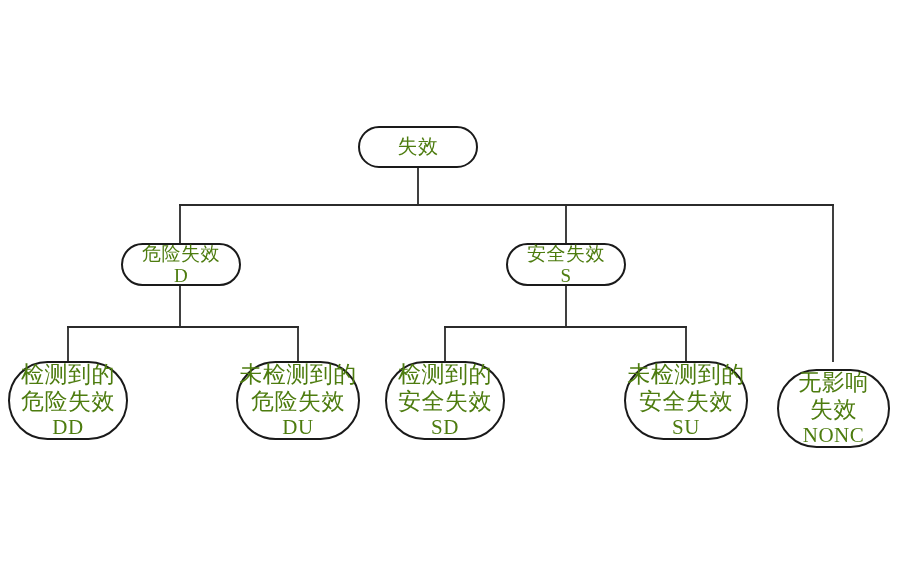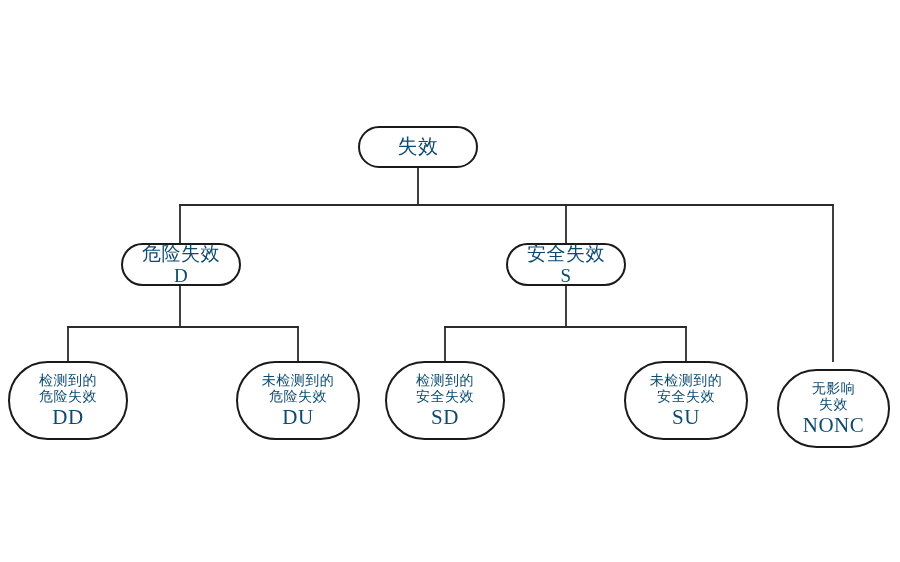--- a/index.html
+++ b/index.html
@@ -30,40 +30,40 @@
     position: absolute;
     box-sizing: border-box;
     background: #ffffff;
     border: 2.4px solid #1a1a1a;
     border-radius: 999px;
     display: flex;
     flex-direction: column;
     align-items: center;
     justify-content: center;
     text-align: center;
-    color: #0c4a6e;
+    color: #4d7c0f;
     z-index: 2;
   }
   .node .line {
     display: block;
     white-space: nowrap;
     line-height: 1.18;
   }
   .node .cjk {
     font-family: "DejaVu Sans", "Liberation Sans", sans-serif;
     font-size: 19px;
     letter-spacing: 0.5px;
   }
   .node .code {
     font-family: "Liberation Serif", "DejaVu Serif", serif;
     font-size: 19px;
     letter-spacing: 0.5px;
   }
   .node.root .cjk { font-size: 20px; }
-  .node.leaf .cjk { font-size: 14px; }
+  .node.leaf .cjk { font-size: 23px; }
   .node.leaf .code { font-size: 21px; }
 </style>
 </head>
 <body>
 
 <div id="canvas">
 
   <svg id="edge-layer" viewBox="0 0 900 562" width="900" height="562" xmlns="http://www.w3.org/2000/svg">
     <g fill="none" stroke="#2b2b2b" stroke-width="1.8" stroke-linecap="square">
 

